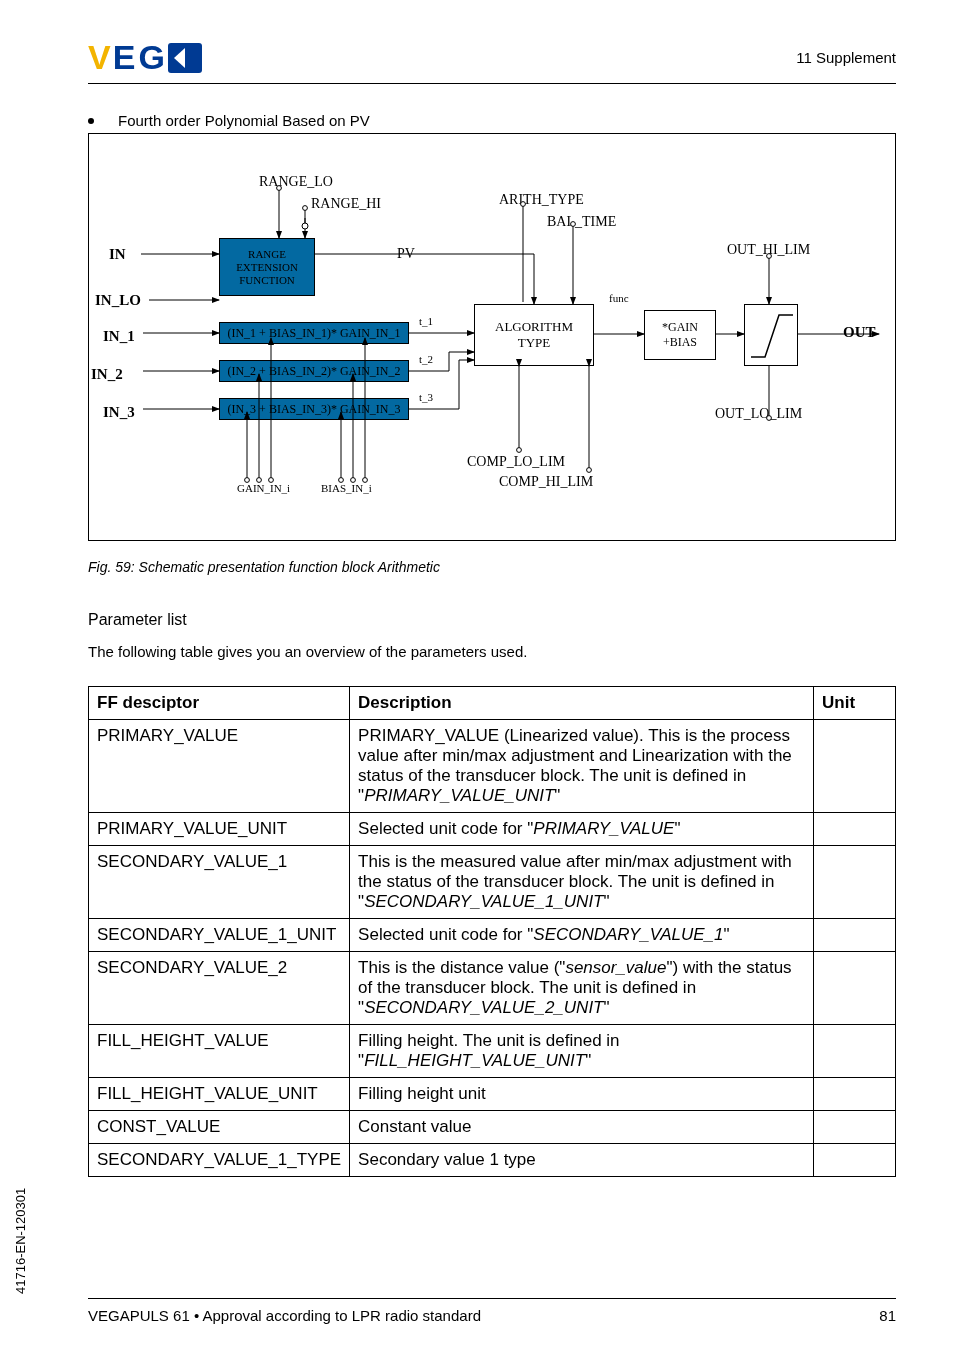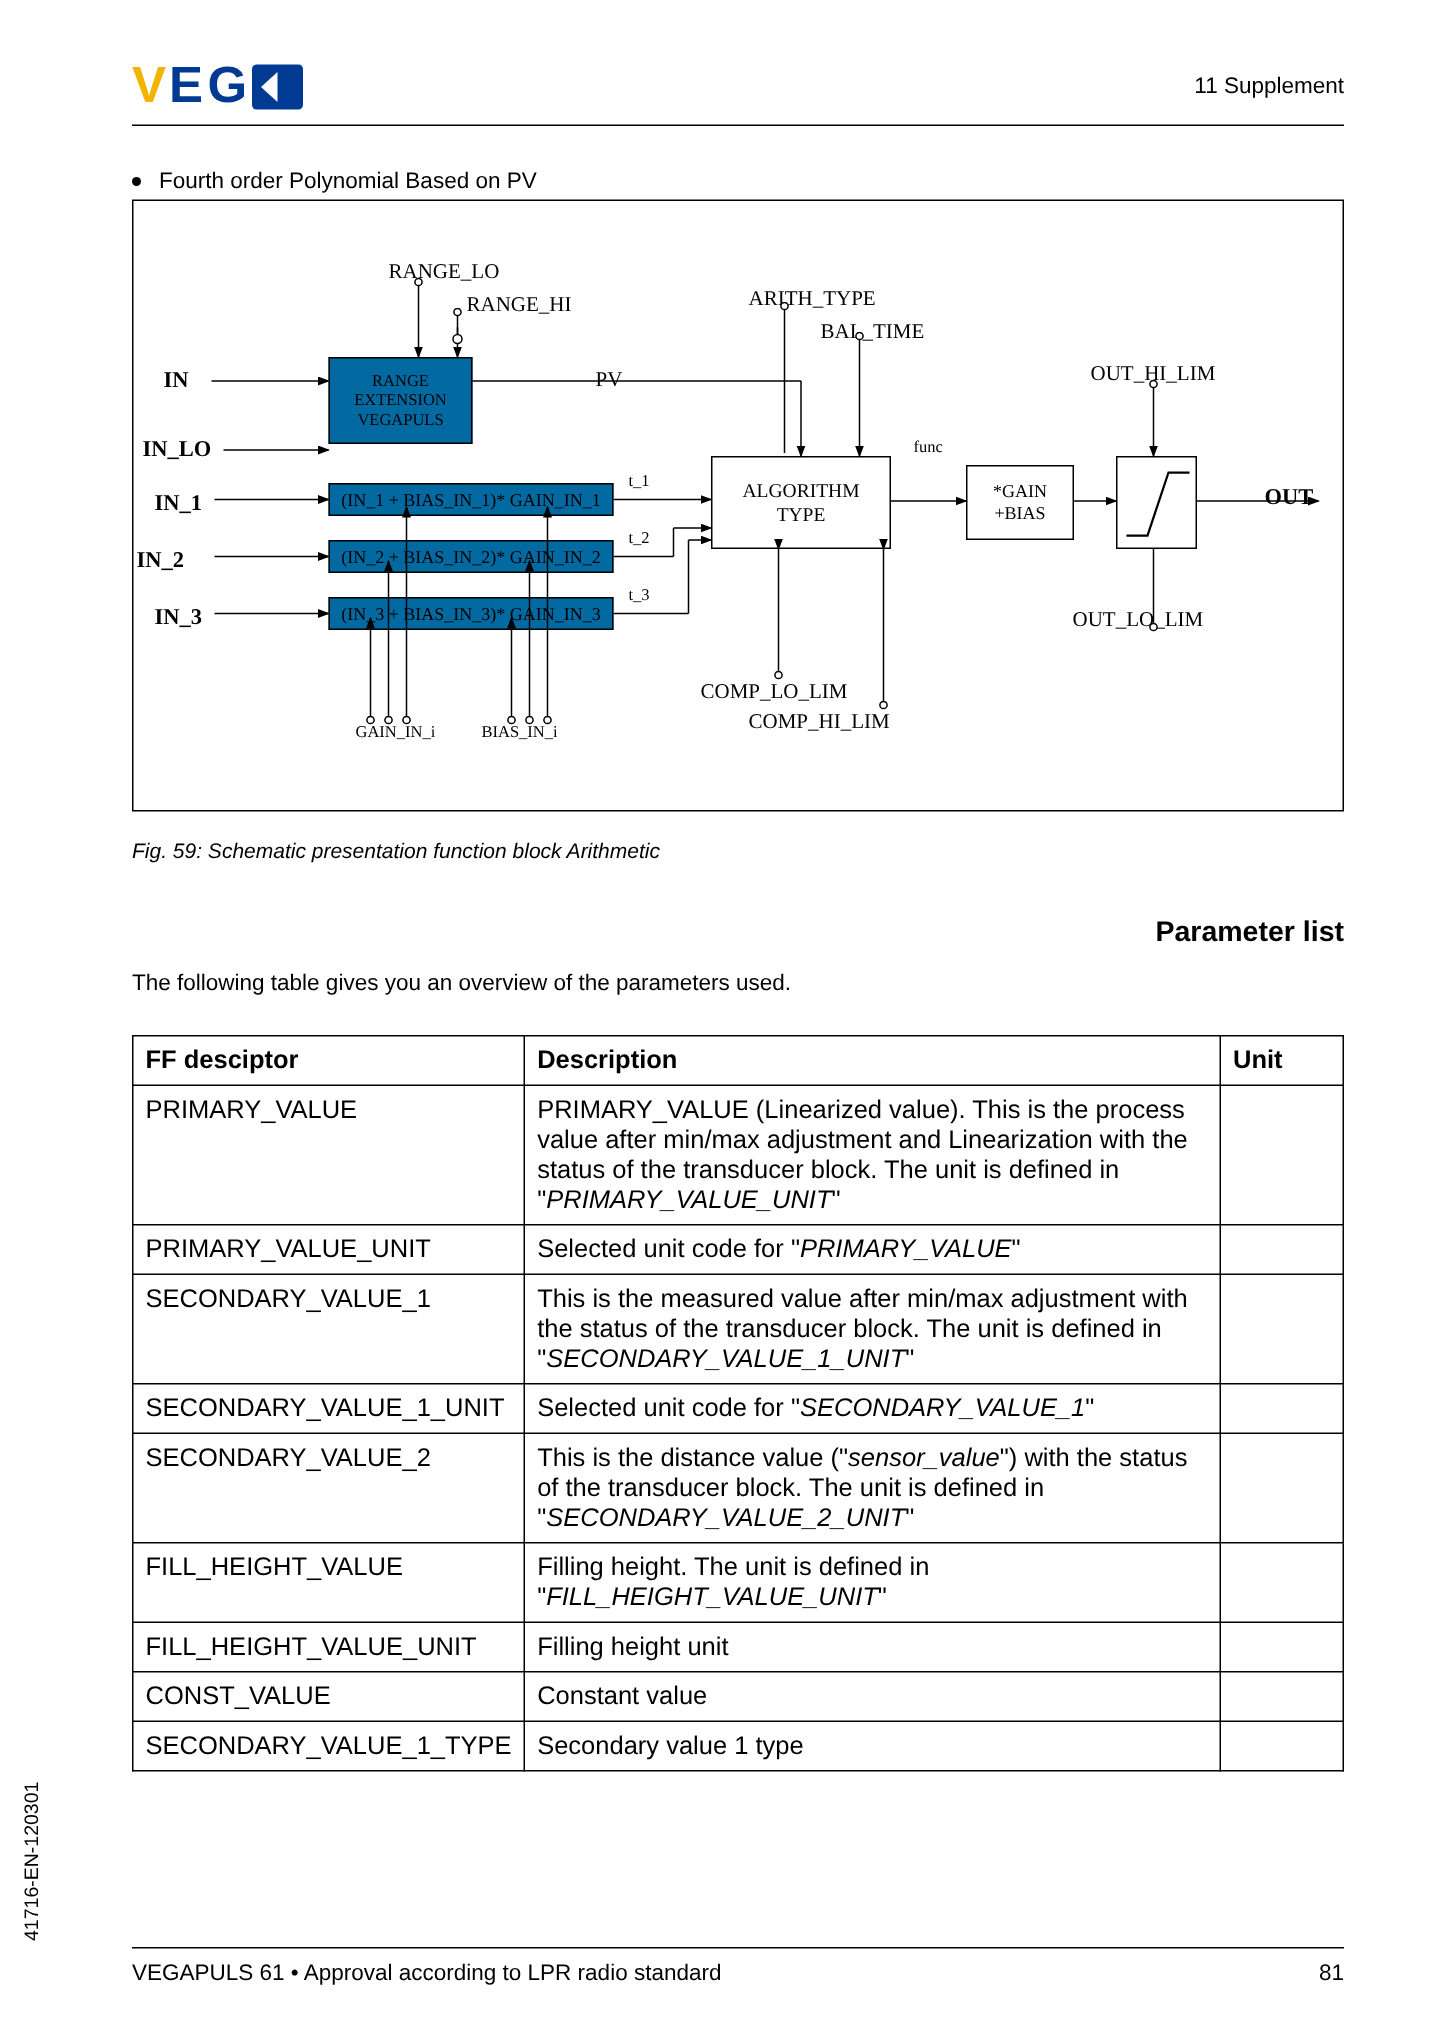--- a/index.html
+++ b/index.html
@@ -8,28 +8,28 @@
 
   .header-row { display: flex; justify-content: space-between; align-items: center; margin-bottom: 6px; }
   .logo { display: flex; align-items: center; gap: 4px; }
   .logo-v { font-family: Arial, sans-serif; font-weight: 900; font-size: 34px; color: #f3b400; letter-spacing: -2px; }
   .logo-eg { font-family: Arial, sans-serif; font-weight: 900; font-size: 34px; color: #003a93; letter-spacing: -1px; }
   .logo-box { display:inline-block; width: 34px; height: 30px; background: #003a93; border-radius: 3px; position: relative; }
   .logo-box::after { content:""; position:absolute; left:6px; top:5px; width:0; height:0; border-style:solid; border-width:10px 11px 10px 0; border-color:transparent #fff transparent transparent; transform: scaleX(1); }
   .supp { font-size: 15px; color: #000000; }
   .header-rule { border: none; border-top: 1px solid #000; margin-bottom: 28px; }
 
-  .bullet-line { font-size: 15px; display:flex; align-items:center; gap:12px; margin-bottom: 4px; }
+  .bullet-line { font-size: 15px; display:flex; align-items:center; gap:24px; margin-bottom: 4px; }
   .bullet-dot { width:6px; height:6px; background:#000; border-radius:50%; display:inline-block; }
 
   .fig-box { border: 1px solid #000; width: 100%; height: 408px; background:#fff; position: relative; margin-bottom: 18px; }
 
   .caption { font-style: italic; font-size: 14px; margin-bottom: 36px; }
 
-  .section-h { font-weight: bold; font-size: 19px; margin-bottom: 14px; text-align: right; }
+  .section-h { font-weight: normal; font-size: 16px; margin-bottom: 14px; }
   .intro { font-size: 15px; margin-bottom: 26px; }
 
   table.params { border-collapse: collapse; width: 100%; font-size: 17px; }
   table.params th, table.params td { border: 1px solid #000; padding: 6px 8px; vertical-align: top; text-align: left; }
   table.params th { font-weight: bold; }
   .col-ff   { width: 210px; }
   .col-desc { }
   .col-unit { width: 82px; }
   .ital { font-style: italic; }
 
@@ -78,21 +78,21 @@
       <span class="lbl out" style="left:2px; top:232px;">IN_2</span>
       <span class="lbl out" style="left:14px; top:270px;">IN_3</span>
 
       <span class="lbl" style="left:170px; top:40px;">RANGE_LO</span>
       <span class="lbl" style="left:222px; top:62px;">RANGE_HI</span>
       <span class="lbl" style="left:410px; top:58px;">ARITH_TYPE</span>
       <span class="lbl" style="left:458px; top:80px;">BAL_TIME</span>
       <span class="lbl" style="left:638px; top:108px;">OUT_HI_LIM</span>
 
       <div class="box" style="left:130px; top:104px; width:96px; height:58px; font-size:11px; line-height:13px;">
-        <span><span>RANGE</span><br><span>EXTENSION</span><br><span>VEGAPULS</span></span>
+        <span><span>RANGE</span><br><span>EXTENSION</span><br><span>FUNCTION</span></span>
       </div>
       <span class="lbl" style="left:308px; top:112px;">PV</span>
 
       <div class="box" style="left:130px; top:188px; width:190px; height:22px;">(IN_1 + BIAS_IN_1)* GAIN_IN_1</div>
       <div class="box" style="left:130px; top:226px; width:190px; height:22px;">(IN_2 + BIAS_IN_2)* GAIN_IN_2</div>
       <div class="box" style="left:130px; top:264px; width:190px; height:22px;">(IN_3 + BIAS_IN_3)* GAIN_IN_3</div>
 
       <span class="lbl sub" style="left:330px; top:181px;">t_1</span>
       <span class="lbl sub" style="left:330px; top:219px;">t_2</span>
       <span class="lbl sub" style="left:330px; top:257px;">t_3</span>

